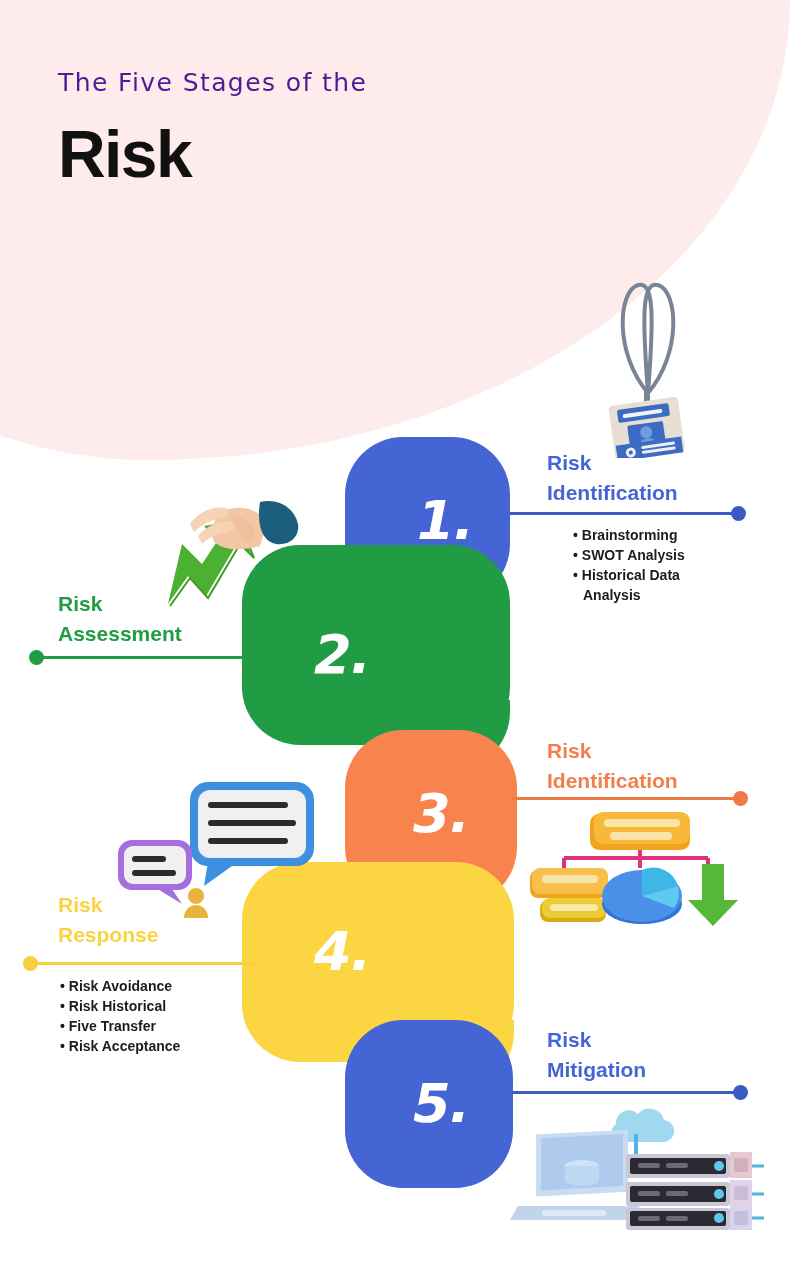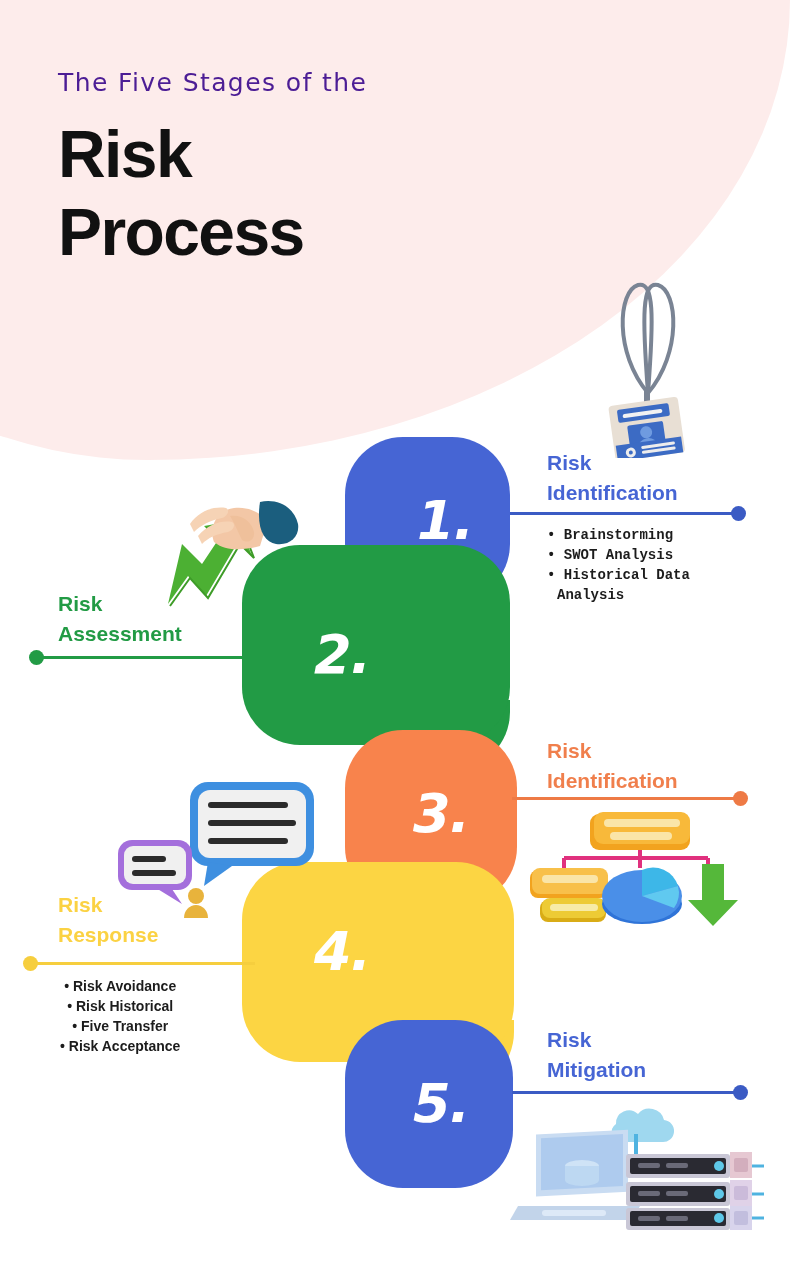--- a/index.html
+++ b/index.html
@@ -95,34 +95,34 @@
     line-height: 1.42; font-weight: 600;
   }
   .bullets li { list-style: none; white-space: nowrap; }
   .bullets li::before { content: "• "; }
   .bullets li.cont::before { content: ""; padding-left: 10px; }
 
   
   #line1 { left: 510px; top: 512px; width: 228px; background: #3B5BC4; }
   #dot1 { left: 731px; top: 506px; background: #3B5BC4; }
   #title1 { left: 547px; top: 448px; color: #4665D4; }
-  #bul1 { left: 547px; top: 526px; font-family: Liberation Mono, monospace; }
+  #bul1 { left: 573px; top: 526px; }
   
   #line2 { left: 33px; top: 656px; width: 220px; background: #229B45; }
   #dot2 { left: 29px; top: 650px; background: #229B45; }
   #title2 { left: 58px; top: 589px; color: #229B45; }
   
   #line3 { left: 512px; top: 797px; width: 228px; background: #EE7A45; }
   #dot3 { left: 733px; top: 791px; background: #EE7A45; }
   #title3 { left: 547px; top: 736px; color: #F07F4C; }
   
   #line4 { left: 27px; top: 962px; width: 228px; background: #F6CE3E; }
   #dot4 { left: 23px; top: 956px; background: #F6CE3E; }
   #title4 { left: 58px; top: 890px; color: #FBD243; }
-  #bul4 { left: 60px; top: 977px; text-align: center; }
+  #bul4 { left: 60px; top: 977px; }
   
   #line5 { left: 512px; top: 1091px; width: 228px; background: #3B5BC4; }
   #dot5 { left: 733px; top: 1085px; background: #3B5BC4; }
   #title5 { left: 547px; top: 1025px; color: #4665D4; }
 
   
   .illus { position: absolute; z-index: 8; }
   #illus-badge { left: 592px; top: 243px; width: 112px; height: 215px; }
   #illus-arrow { left: 168px; top: 480px; width: 142px; height: 132px; }
   #illus-bubbles { left: 112px; top: 778px; width: 232px; height: 140px; }
@@ -133,21 +133,20 @@
 <body>
 
 <div id="poster">
 
   <div class="pink-blob"></div>
 
   <div class="header">
     <div class="eyebrow">The Five Stages of the</div>
     <div class="maintitle">
       <span>Risk</span>
-      <span>Process</span>
     </div>
   </div>
 
   <div class="bridge" id="bridge1"></div>
   <div class="bridge" id="bridge2"></div>
   <div class="bridge" id="bridge3"></div>
   <div class="bridge" id="bridge4"></div>
 
   <div class="blob" id="blob1">
     <div class="num">1.</div>

